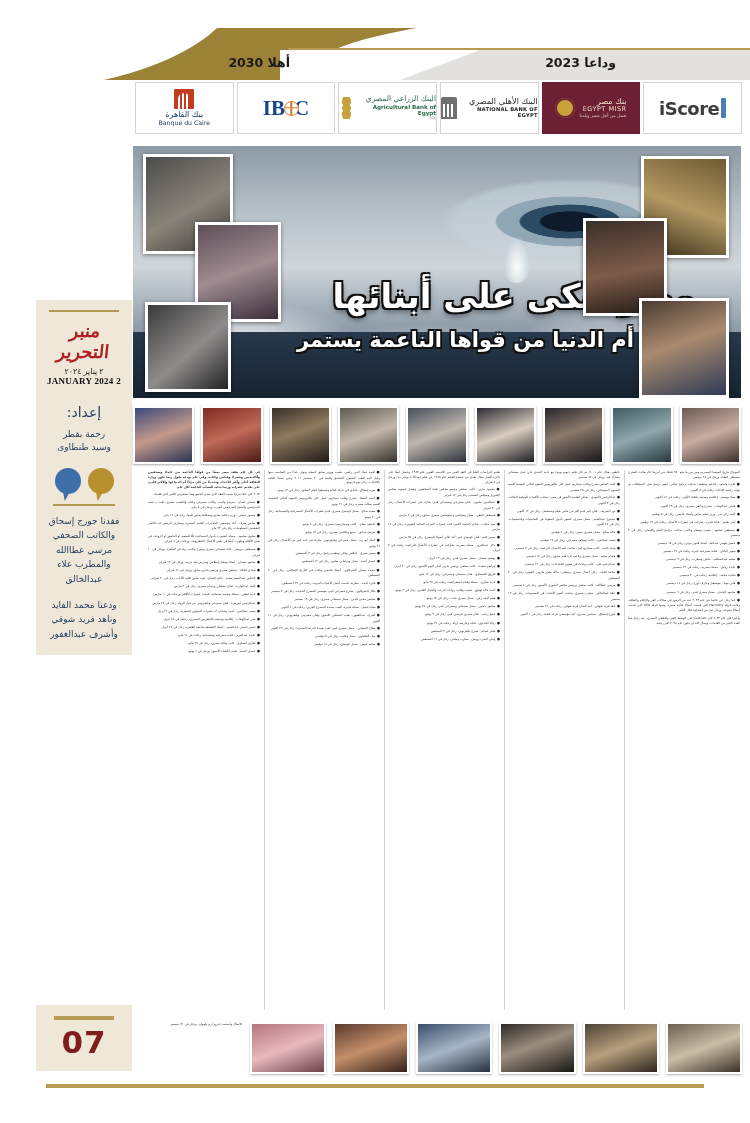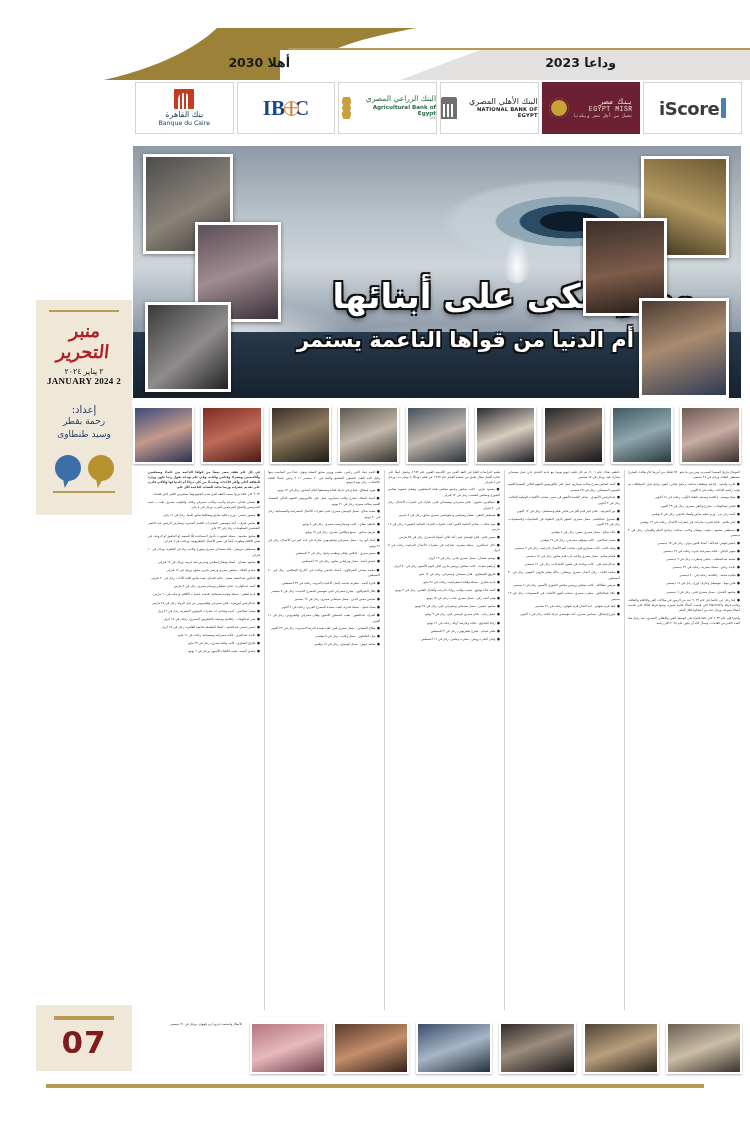--- a/index.html
+++ b/index.html
@@ -34,21 +34,21 @@
   .logobox{flex:1;border:1px solid #d8d5d0;background:#fff;display:flex;align-items:center;
            justify-content:center;position:relative;overflow:hidden;}
   .logobox.misr{background:#6d1f33;border-color:#6d1f33;}
 
   
   .iscore{display:flex;align-items:center;gap:2px;}
   .iscore .bar{width:5px;height:20px;background:#4a7fb5;border-radius:1px;}
   .iscore .txt{font-size:18px;font-weight:bold;color:#3c3c3c;letter-spacing:-.5px;}
 
   
-  .misr-in{display:flex;align-items:center;gap:4px;font-family:Liberation Mono, monospace;}
+  .misr-in{display:flex;align-items:center;gap:4px;}
   .misr-seal{width:20px;height:20px;border-radius:50%;background:#c9a33a;
              box-shadow:inset 0 0 0 2px #6d1f33;}
   .misr-txt{color:#e9dfc9;text-align:right;line-height:1.1;}
   .misr-txt .ar{font-size:8px;display:block;}
   .misr-txt .en{font-size:6.5px;letter-spacing:.5px;display:block;}
   .misr-txt .sm{font-size:4.5px;display:block;opacity:.85;}
 
   
   .agri{display:flex;align-items:center;gap:4px;}
   .agri .wheat{width:16px;height:22px;background:
@@ -94,21 +94,21 @@
 
   
   .rail{position:absolute;left:36px;top:300px;width:96px;background:#efe8d9;
         padding:10px 7px 14px;box-sizing:border-box;text-align:center;}
   .rail .rule{height:2px;background:#b79b54;margin:0 6px 8px;}
   .masthead{font-family:"DejaVu Serif","Liberation Serif",serif;font-size:18px;color:#b01f24;
             font-weight:bold;transform:skewX(-6deg);margin-bottom:5px;}
   .rail .date-ar{font-family:"Liberation Serif",serif;font-size:8px;color:#222;}
   .rail .date-en{font-family:"Liberation Serif",serif;font-size:9px;color:#111;font-weight:bold;
             letter-spacing:.3px;margin-bottom:18px;}
-  .rail .prep-lbl{font-size:10px;color:#1e3a5f;margin-bottom:0;}
+  .rail .prep-lbl{font-size:14px;color:#1e3a5f;margin-bottom:8px;}
   .rail .prep-n{font-size:9px;color:#1e3a5f;line-height:1.45;}
   .quotes{display:flex;justify-content:center;gap:7px;margin:14px 0 6px;}
   .quotes span{width:26px;height:26px;border-radius:50%;position:relative;display:block;}
   .q-gold{background:#b8912f;}
   .q-blue{background:#3d6ea8;}
   .quotes span:after{content:"";position:absolute;left:8px;bottom:-7px;width:9px;height:12px;
       background:inherit;clip-path:polygon(0 0,100% 0,25% 100%);}
   .rail .rule2{height:2px;background:#b79b54;margin:10px 10px 8px;}
   .rail .quote-txt{font-size:9px;color:#1e3a5f;line-height:1.6;}
   .rail .quote-txt .blk{margin-bottom:12px;}
@@ -287,20 +287,24 @@
     <div class="date-ar">٢ يناير ٢٠٢٤</div>
     <div class="date-en">2 JANUARY 2024</div>
     <div class="prep-lbl">إعداد:</div>
     <div class="prep-n" style="white-space:pre-line;">رحمة بقطر
 وسيد طنطاوى</div>
     <div class="quotes">
       <span class="q-gold"></span>
       <span class="q-blue"></span>
     </div>
     <div class="rule2"></div>
+    <div class="quote-txt">
+      <div class="blk">فقدنا جورج إسحاق والكاتب الصحفي مرسي عطاالله والمطرب علاء عبدالخالق</div>
+      <div>ودعنا محمد الفايد وناهد فريد شوقي وأشرف عبدالغفور</div>
+    </div>
   </div>
 
   <div class="pagenum">
     <div class="rule"></div>
     <div class="n">07</div>
   </div>
 
   <div class="cols" id="cols">
       <div class="col">
         <div class="para lead">في كل عام تفقد مصر بعضًا من قواها الناعمة بين علماء وصحفيين وأكاديميين وشعراء وفنانين وكتاب، وفي عام نودعه نقول ربما تكون وزارة الثقافة أعلى وأكبر الأعداد، وتحديدًا من كان مزادًا أم الدنيا لها والأكبر قادرة على تقديم عشرات وربما مئات الشباب الناعمة لكل عام.</div>

